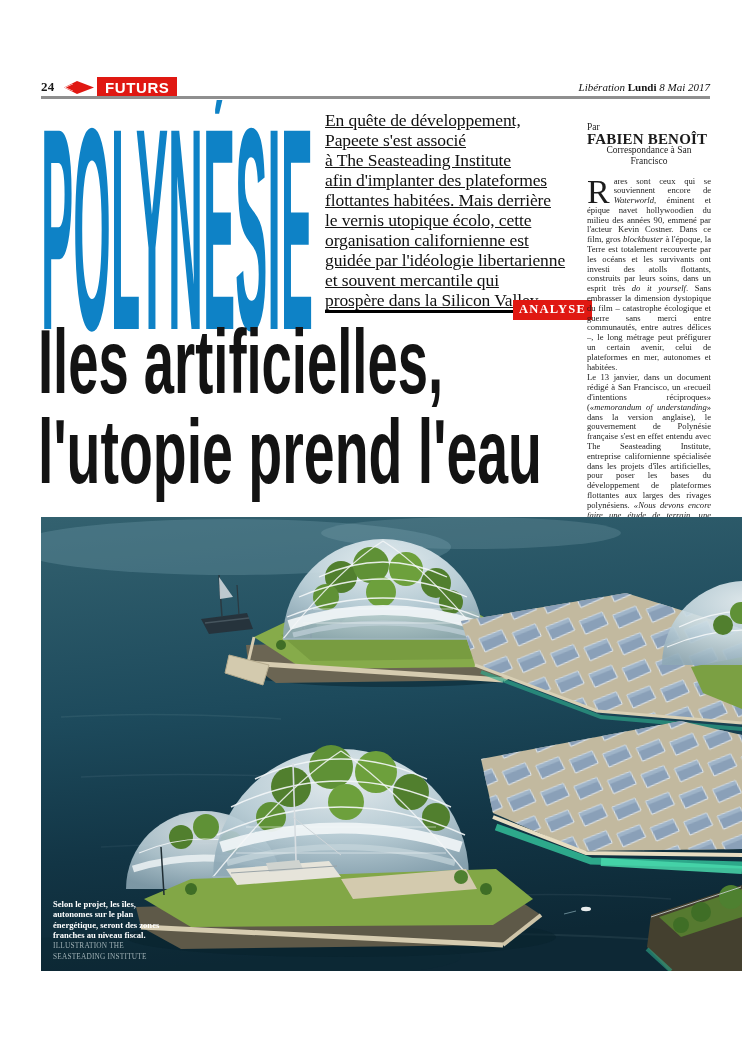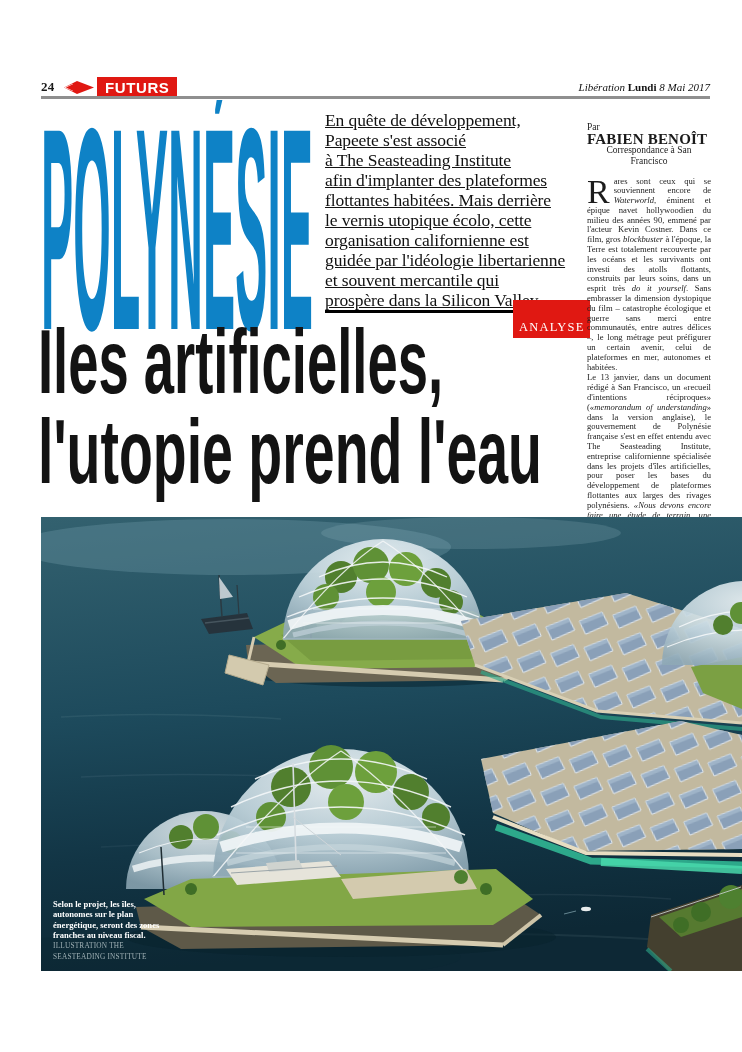--- a/index.html
+++ b/index.html
@@ -16,21 +16,21 @@
   .masthead .it{font-style:italic;}
   .masthead .bd{font-weight:bold;font-style:normal;}
   .hdr-rule{position:absolute;left:41px;top:96px;width:669px;height:3px;background:#8f8f8f;}
   
   .kicker-svg{position:absolute;left:40px;top:100px;overflow:hidden;}
   
   .standfirst{position:absolute;left:325px;top:110px;width:268px;font-size:17.5px;
         line-height:20px;letter-spacing:-.1px;white-space:pre-line;color:#121212;text-decoration:underline;}
   .analyse-line{position:absolute;left:325px;top:310px;width:188px;height:3px;background:#000;}
   .badge-analyse{position:absolute;left:513px;top:300px;background:#e01812;color:#fff;
-        font-weight:normal;font-size:12.5px;letter-spacing:1.2px;padding:20px 6px 3px 6px;
+        font-weight:bold;font-size:12.5px;letter-spacing:1.2px;padding:2px 6px 3px 6px;
         font-family:"Liberation Serif",serif;}
   
   .headline-svg{position:absolute;left:38px;top:324px;overflow:visible;}
   
   .col{position:absolute;left:587px;top:110px;width:124px;}
   .par{font-size:9.5px;line-height:10.5px;margin-top:12px;}
   .author{font-size:15px;font-weight:bold;letter-spacing:.2px;line-height:12px;}
   .role{font-size:9.5px;line-height:11px;margin-bottom:10px;text-align:center;}
   .body-p{font-size:8.6px;line-height:9.8px;text-align:justify;margin:0 0 1px 0;color:#1c1c1c;}
   .dropcap{float:left;font-size:34px;line-height:27px;padding:1px 4px 0 0;font-weight:normal;}

